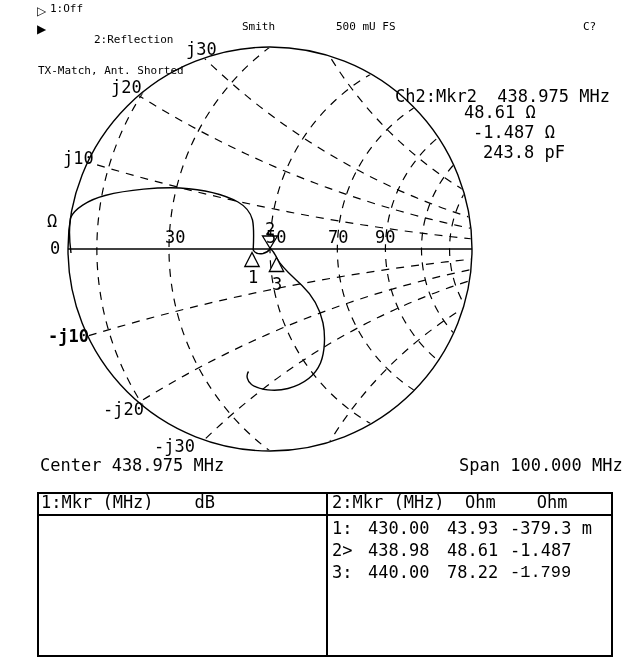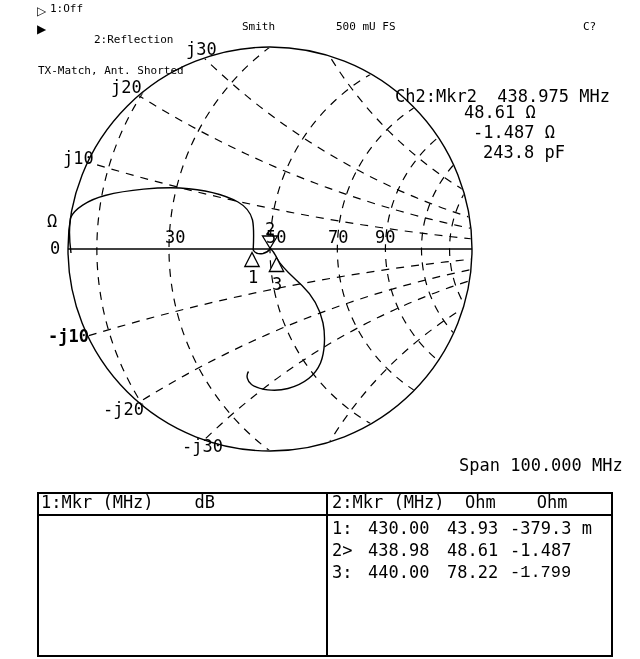--- a/index.html
+++ b/index.html
@@ -90,26 +90,27 @@
   <span class="t" style="left:111px;top:79px;">j20</span>
   <span class="t" style="left:63px;top:150px;">j10</span>
   <span class="t" style="left:47px;top:213px;">Ω</span>
   <span class="t" style="left:50px;top:240px;">0</span>
   <span class="t" style="left:165px;top:229px;">30</span>
   <span class="t" style="left:266px;top:229px;">50</span>
   <span class="t" style="left:328px;top:229px;">70</span>
   <span class="t" style="left:375px;top:229px;">90</span>
   <span class="t" style="left:48px;top:328px;font-weight:bold;">-j10</span>
   <span class="t" style="left:103px;top:401px;">-j20</span>
-  <span class="t" style="left:182px;top:438px;">-j30</span>
+  <span class="t" style="left:154px;top:438px;">-j30</span>
 
   <span class="t" style="left:265px;top:221px;">2</span>
   <span class="t" style="left:248px;top:269px;">1</span>
   <span class="t" style="left:272px;top:276px;">3</span>
 
+  <span class="t" style="left:40px;top:457px;">Center 438.975 MHz</span>
   <span class="t" style="left:459px;top:457px;">Span 100.000 MHz</span>
 
   <div class="frame"></div>
   <div class="vdiv"></div>
   <div class="hdrline"></div>
 
   <span class="t" style="left:41px;top:494px;">1:Mkr (MHz)    dB</span>
   <span class="t" style="left:332px;top:494px;">2:Mkr (MHz)  Ohm    Ohm</span>
 
   <span class="t" style="left:332px;top:520px;">1:</span>

